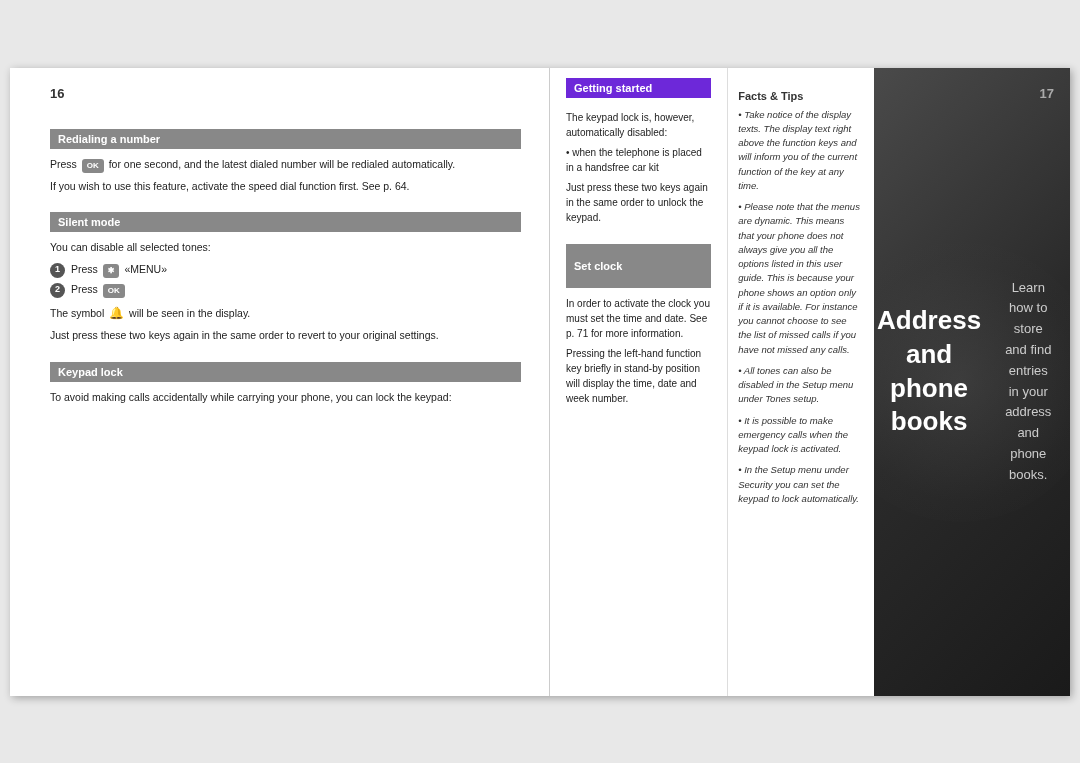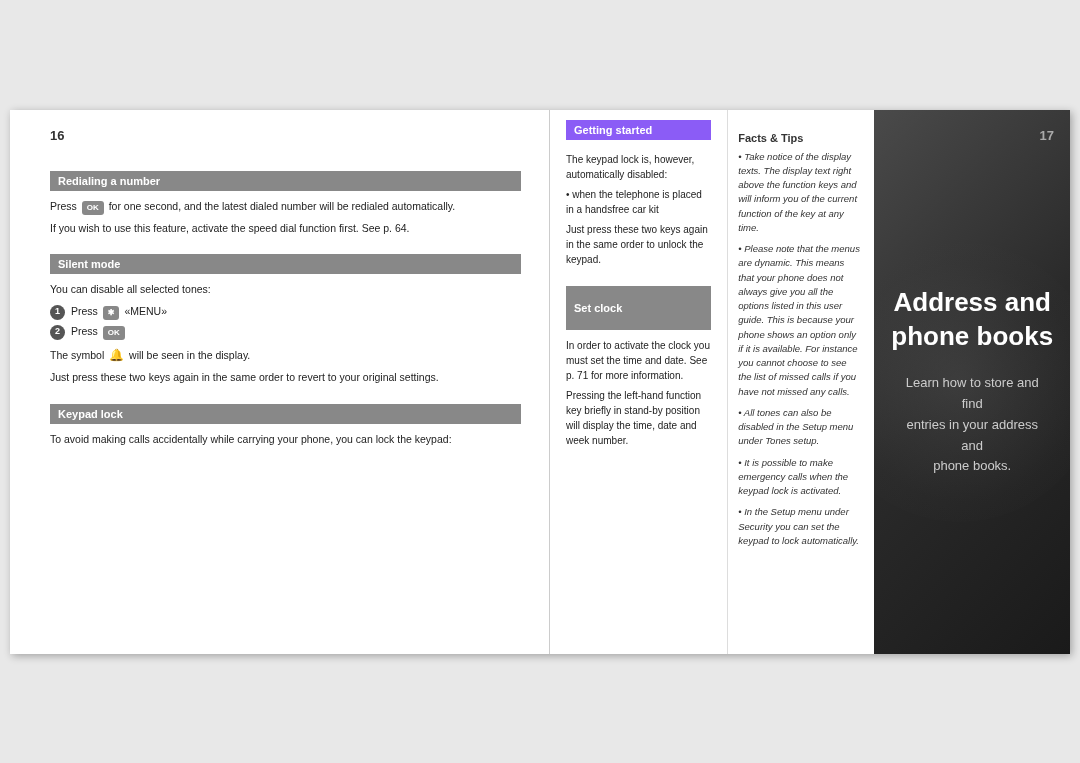--- a/index.html
+++ b/index.html
@@ -8,21 +8,21 @@
       height: 763px;
       background: #e8e8e8;
       font-family: Arial, Helvetica, sans-serif;
       display: flex;
       align-items: center;
       justify-content: center;
     }
     .book-spread {
       display: flex;
       width: 1060px;
-      height: 544px;
+      height: 628px;
       background: white;
       box-shadow: 2px 2px 8px rgba(0,0,0,0.3);
     }
     
     .left-page {
       width: 540px;
       background: #ffffff;
       padding: 28px 28px 28px 40px;
       position: relative;
       border-right: 1px solid #ccc;
@@ -96,21 +96,21 @@
       background: #ffffff;
     }
     .right-text-col {
       width: 240px;
       padding: 10px 16px 16px 16px;
       display: flex;
       flex-direction: column;
       background: #ffffff;
     }
     .getting-started-header {
-      background: #8b5cf6;
+      background: #6d28d9;
       color: white;
       font-size: 11px;
       font-weight: bold;
       padding: 4px 8px;
       margin-bottom: 12px;
     }
     .set-clock-header {
       background: #888;
       color: white;
       font-size: 11px;
@@ -148,21 +148,21 @@
       margin-bottom: 7px;
     }
     .facts-tips-body em {
       font-style: italic;
     }
     
     .dark-panel {
       width: 280px;
       background: linear-gradient(135deg, #4a4a4a 0%, #2a2a2a 50%, #1a1a1a 100%);
       display: flex;
-      flex-direction: column;
+      flex-direction: row;
       align-items: center;
       justify-content: center;
       position: relative;
       overflow: hidden;
     }
     .dark-panel::before {
       content: '';
       position: absolute;
       right: -30px;
       top: 50%;

